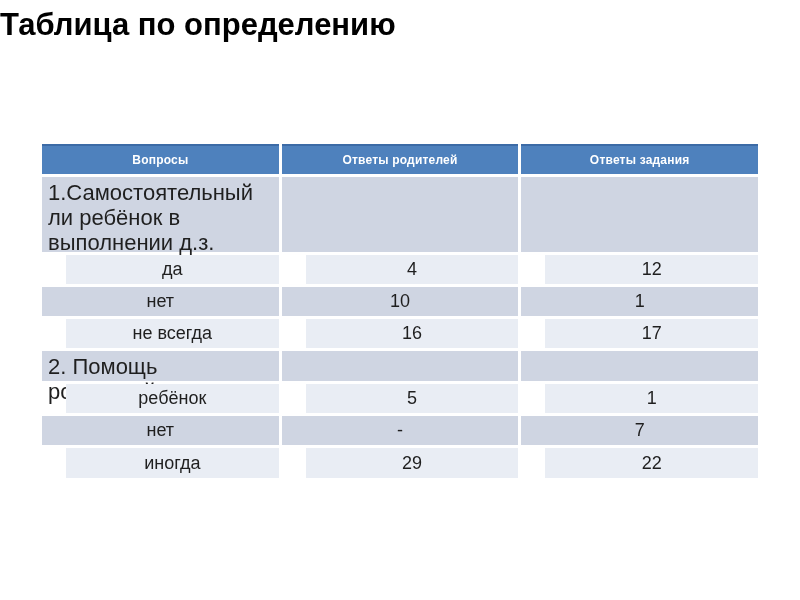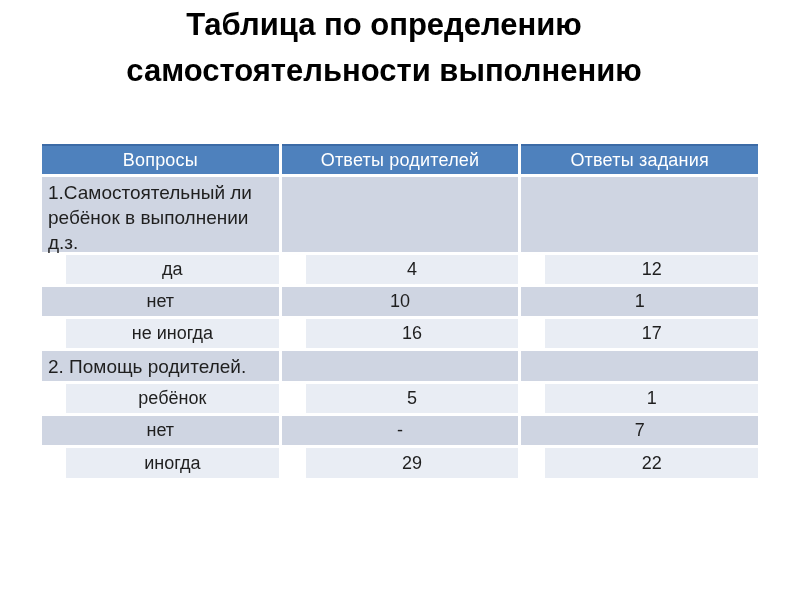--- a/index.html
+++ b/index.html
@@ -13,21 +13,20 @@
     height: 600px;
     background: #ffffff;
     font-family: "Liberation Sans", "DejaVu Sans", sans-serif;
     overflow: hidden;
   }
   .title {
     position: absolute;
     top: 2px;
     left: 0;
     width: 768px;
-    text-align: center;
     color: #000000;
     font-size: 31px;
     font-weight: bold;
     line-height: 46px;
   }
   .table {
     position: absolute;
     left: 42px;
     top: 144px;
     width: 716px;
@@ -37,54 +36,53 @@
     gap: 3px;
     background: var(--border, #ffffff);
   }
   .row {
     display: contents;
   }
   .hcell {
     background: var(--header-bg, #4e81bd);
     border-top: 2px solid var(--header-top-border, #3c6ba6);
     color: var(--header-text, #ffffff);
-    font-weight: normal;
-    font-size: 18px;
+    font-weight: bold;
+    font-size: 12px;
     display: flex;
     align-items: center;
     justify-content: center;
     letter-spacing: 0.2px;
   }
   .cell {
     color: #1f1f1f;
     font-size: 18px;
     display: flex;
     align-items: center;
     justify-content: center;
     text-align: center;
   }
   .cell.q {
     justify-content: flex-start;
     align-items: flex-start;
     text-align: left;
     padding: 3px 10px 12px 6px;
-    font-size: 19px;
+    font-size: 22px;
     line-height: 25px;
   }
   .band-dark { background: var(--band-dark, #cfd5e2); }
   .band-light { background: var(--band-light, #e9edf4); margin-left: 24px; }
 </style>
 </head>
 <body>
 
 <div class="slide">
 
   <div class="title">
     <div>Таблица по определению</div>
-    <div>самостоятельности выполнению</div>
   </div>
 
   <div class="table">
 
     <div class="row">
       <div class="hcell">Вопросы</div>
       <div class="hcell">Ответы родителей</div>
       <div class="hcell">Ответы задания</div>
     </div>
 
@@ -100,21 +98,21 @@
       <div class="cell band-light">12</div>
     </div>
 
     <div class="row">
       <div class="cell band-dark">нет</div>
       <div class="cell band-dark">10</div>
       <div class="cell band-dark">1</div>
     </div>
 
     <div class="row">
-      <div class="cell band-light">не иногда</div>
+      <div class="cell band-light">не всегда</div>
       <div class="cell band-light">16</div>
       <div class="cell band-light">17</div>
     </div>
 
     <div class="row">
       <div class="cell q band-dark">2. Помощь родителей.</div>
       <div class="cell band-dark"></div>
       <div class="cell band-dark"></div>
     </div>
 

